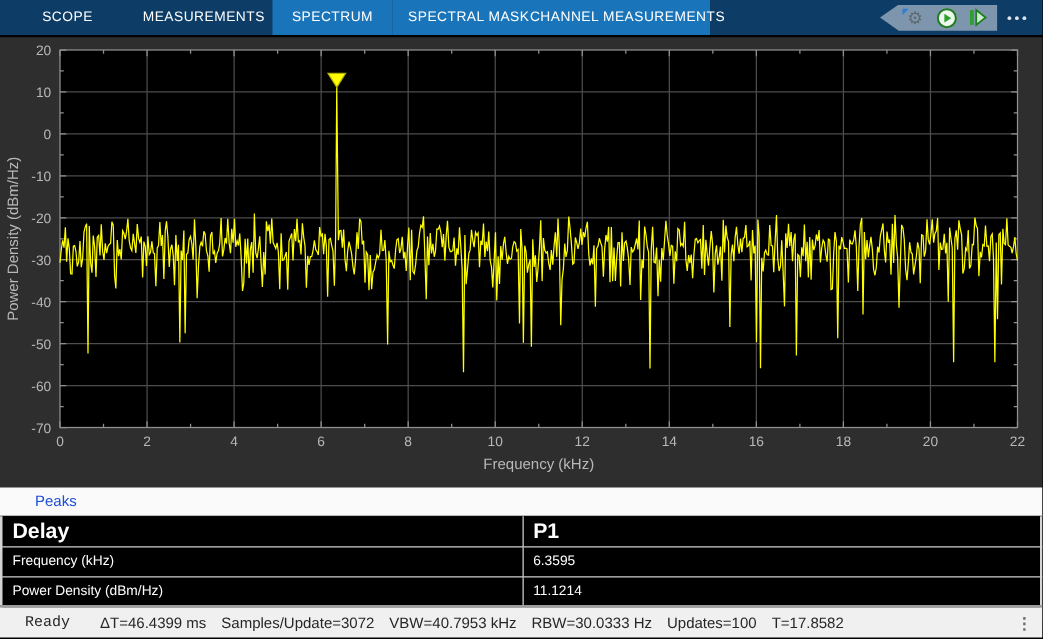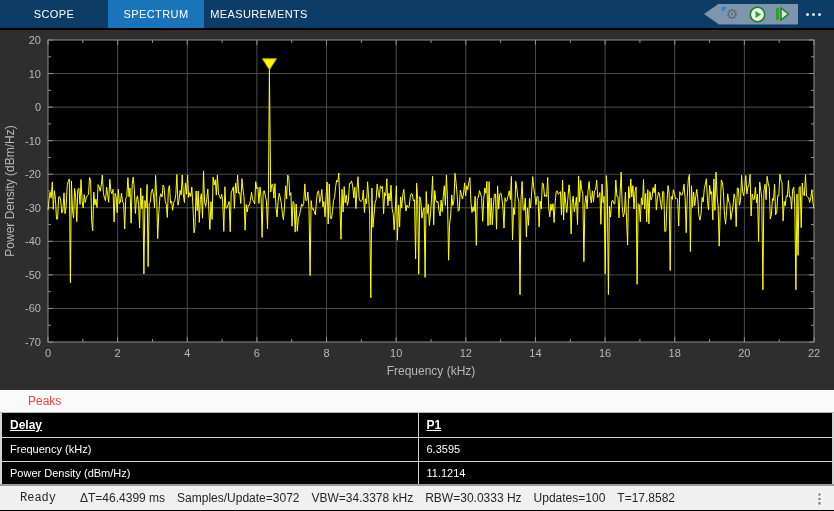--- a/index.html
+++ b/index.html
@@ -23,43 +23,45 @@
   .more-btn { width:30px; height:21px; display:flex; align-items:center; justify-content:center; gap:3px; }
   .more-btn .dot { width:3px; height:3px; border-radius:50%; background:#dfe6ec; }
   .toolbar-divider { height:2px; background:#000; flex:0 0 auto; }
 
   
   .plot-region { height:360px; flex:0 0 auto; background:var(--plot-outer-bg,#2e2e2e); }
   .plot-region svg { display:block; }
 
   
   .peaks-strip { height:23px; background:#fafafa; border-bottom:1px solid #b8b8b8; display:flex; align-items:center; flex:0 0 auto; }
-  .peaks-strip span { margin-left:28px; font-size:12px; color:#ef4444; }
+  .peaks-strip span { margin-left:28px; font-size:12px; color:#1d4ed8; }
   .peaks-table { width:100%; border-collapse:collapse; table-layout:fixed; background:#000;
                  border-left:2px solid #d4d4d4; border-right:2px solid #d4d4d4; border-bottom:2px solid #9c9c9c; flex:0 0 auto; }
   .peaks-table td { height:24px; color:#fff; font-size:11px; padding-left:8px; border-bottom:1px solid #cfcfcf; border-right:1px solid #cfcfcf; background:#000; }
-  .peaks-table tr.hdr td { font-weight:bold; font-size:12px;text-decoration:underline; }
+  .peaks-table tr.hdr td { font-weight:bold; font-size:17px; }
   .peaks-table td:last-child { border-right:none; }
 
   
   .status-bar { height:24px; margin-top:auto; background:#f0f0f0; display:flex; align-items:center; font-size:12px; color:#262626; flex:0 0 auto; }
   .status-state { margin-left:20px; width:60px; flex:0 0 auto;font-family:Liberation Mono, monospace; }
   .status-stats { display:flex; gap:12px; white-space:nowrap; }
   .status-icons { margin-left:auto; display:flex; align-items:center; gap:10px; padding-right:8px; }
   .vdots { color:#6e6e6e; font-size:13px; font-weight:bold; line-height:1; }
 </style>
 </head>
 <body>
 
 <div class="window">
 
   <div class="toolbar">
     <div class="tab tab-w1">SCOPE</div>
+    <div class="tab tab-w3">MEASUREMENTS</div>
     <div class="tab tab-w4 active">SPECTRUM</div>
-    <div class="tab tab-w3">MEASUREMENTS</div>
+    <div class="tab tab-w5 active">SPECTRAL MASK</div>
+    <div class="tab tab-w6 active">CHANNEL MEASUREMENTS</div>
 
     <div class="toolbar-controls">
       <div class="banner">
         <span class="gear-wrap">
           <span class="gear-glyph">⚙</span>
           <span class="gear-accent"></span>
         </span>
         <svg width="17" height="17" viewBox="0 0 17 17">
           <circle cx="8.5" cy="8.5" r="7.2" fill="#eef7ee" stroke="#1e7d1e" stroke-width="1.6"></circle>
           <path d="M6.5 5 L12 8.5 L6.5 12 Z" fill="#2da02d"></path>
@@ -235,21 +237,21 @@
         <td>11.1214</td>
       </tr>
     </tbody>
   </table>
 
   <div class="status-bar">
     <span class="status-state">Ready</span>
     <span class="status-stats">
       <span>ΔT=46.4399 ms</span>
       <span>Samples/Update=3072</span>
-      <span>VBW=34.3378 kHz</span>
+      <span>VBW=40.7953 kHz</span>
       <span>RBW=30.0333 Hz</span>
       <span>Updates=100</span>
       <span>T=17.8582</span>
     </span>
     <span class="status-icons">
       <span class="vdots">⋮</span>
 
     </span>
   </div>
 </div>

